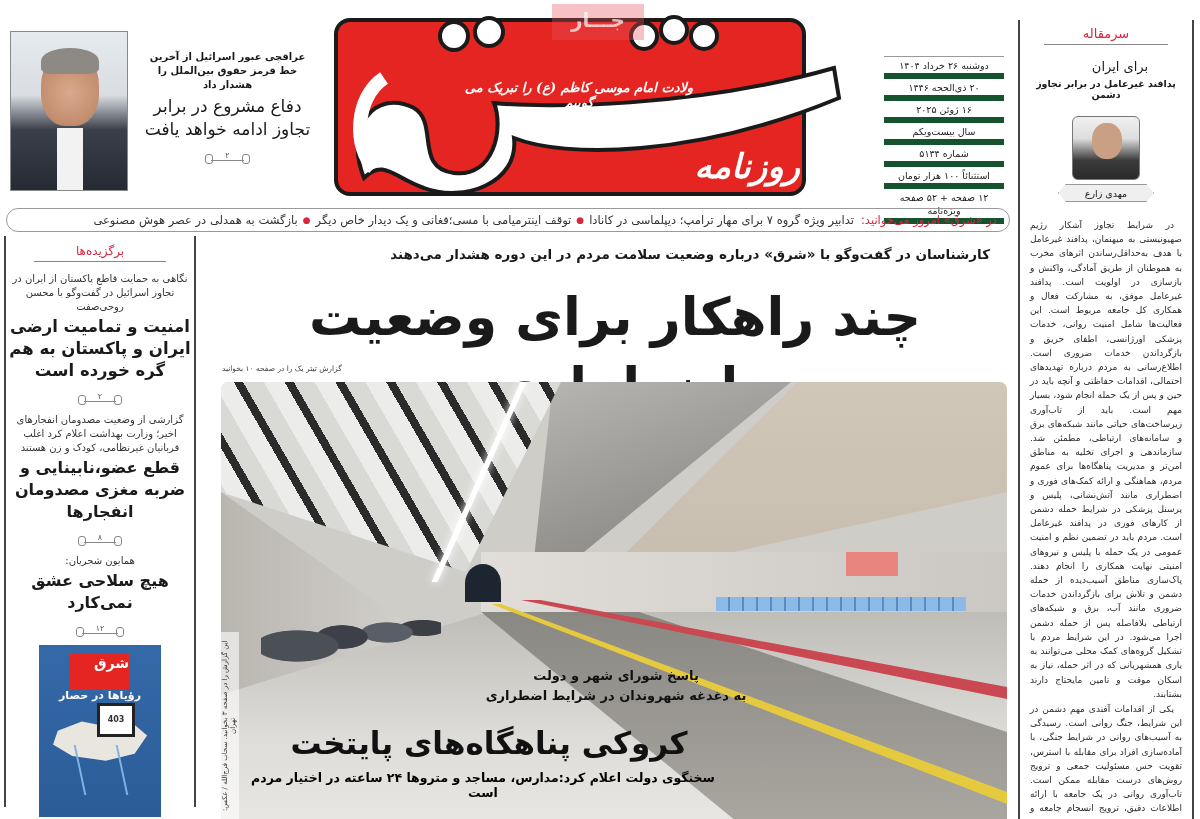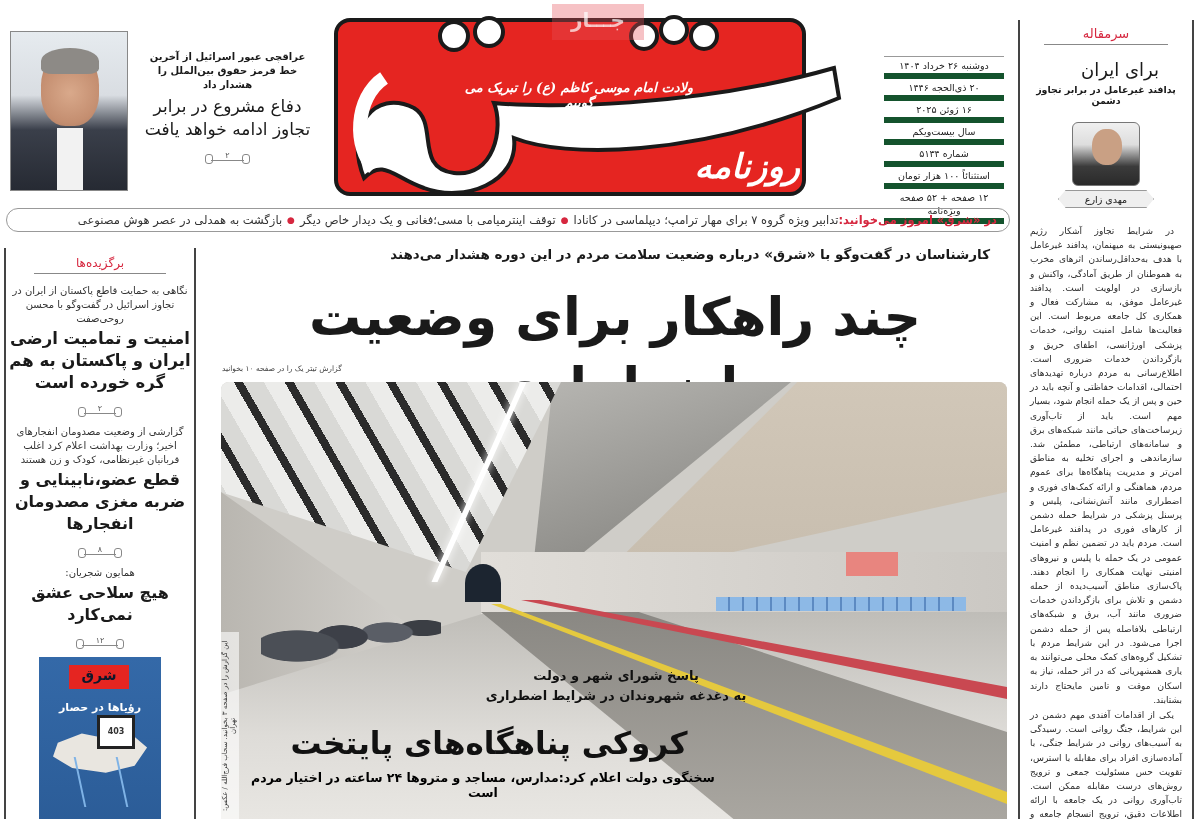--- a/index.html
+++ b/index.html
@@ -28,43 +28,43 @@
   .tl-kicker { font-size: 10px; font-weight: bold; line-height: 14px; }
   .tl-title { font-size: 17px; line-height: 23px; margin-top: 3px; }
   .pgmark { display: inline-block; font-size: 8px; color: #555; border-bottom: 1px solid #888; padding: 0 14px; margin-top: 10px; position: relative; }
   .pgmark::before, .pgmark::after { content: ""; position: absolute; bottom: -4px; width: 6px; height: 8px; border: 1px solid #888; border-radius: 3px; }
   .pgmark::before { left: -6px; } .pgmark::after { right: -6px; }
 
   
   .editorial { position: absolute; left: 1018px; top: 20px; width: 176px; height: 799px; border-left: 2px solid #444; border-right: 2px solid #444; }
   .ed-label { margin-top: 6px; text-align: center; color: #d6273f; font-size: 13px; }
   .ed-rule { margin: 3px 24px 0; border-bottom: 1px solid #888; }
-  .ed-title { text-align: center; font-size: 18px; margin-top: 14px; padding-left: 28px; }
+  .ed-title { text-align: center; font-size: 13px; margin-top: 14px; padding-left: 28px; }
   .ed-sub { text-align: center; font-size: 9.5px; font-weight: bold; margin-top: 4px; }
   .ed-photo { margin: 16px auto 0; width: 68px; height: 64px; border: 1px solid #777; border-radius: 6px; background: linear-gradient(180deg,#f0f0f0 0%,#ddd 35%,#3b3b3b 70%,#2a2a2a 100%); position: relative; overflow: hidden; }
   .ed-photo .face { position: absolute; left: 19px; top: 6px; width: 30px; height: 36px; border-radius: 45%; background: #c9a084; }
   .ed-name { margin: 4px auto 0; width: 96px; height: 18px; border: 1px solid #999; background: #efefef; clip-path: polygon(8% 0,92% 0,100% 50%,92% 100%,8% 100%,0 50%); text-align: center; font-size: 9.5px; line-height: 17px; }
   .ed-body { margin: 16px 10px 0; font-size: 9px; line-height: 14.2px; text-align: justify; color: #2a2a2a; }
   .ed-body p { text-indent: 8px; margin-bottom: 1px; }
 
   
   .ticker { position: absolute; left: 6px; top: 208px; width: 1004px; height: 24px; border: 1px solid #999; border-radius: 12px; display: flex; align-items: center; padding: 0 12px; font-size: 11.5px; white-space: nowrap; overflow: hidden; }
-  .ticker .t-lead { color: #d6273f; font-weight: bold; margin-left: 0; }
+  .ticker .t-lead { color: #d6273f; font-weight: normal; margin-left: 7px; }
   .ticker .t-item { color: #333; }
   .ticker .t-dot { color: #d6273f; margin: 0 5px; font-size: 9px; }
 
   
-  .leftcol { position: absolute; left: 4px; top: 248px; width: 192px; height: 571px; border-left: 2px solid #444; border-right: 2px solid #444; text-align: center; }
+  .leftcol { position: absolute; left: 4px; top: 236px; width: 192px; height: 571px; border-left: 2px solid #444; border-right: 2px solid #444; text-align: center; }
   .lc-label { color: #d6273f; font-size: 12px; margin-top: 8px; }
   .lc-rule { margin: 3px 28px 0; border-bottom: 1px solid #888; }
   .lc-kicker { font-size: 10px; line-height: 14px; margin-top: 10px; color: #333; }
   .lc-title { font-size: 16px; font-weight: bold; line-height: 22px; margin-top: 2px; }
   .lc-title.big { font-size: 16.5px; }
   .lc-cover { margin: 10px auto 0; width: 122px; height: 172px; background: linear-gradient(180deg,#3469a8 0%,#2b5c97 100%); position: relative; }
-  .lc-cover .cv-logo { position: absolute; left: 30px; top: 8px; width: 60px; height: 24px; background: #e52521; color: #0f172a; font-size: 14px; font-weight: bold; text-align: center; line-height: 20px; }
+  .lc-cover .cv-logo { position: absolute; left: 30px; top: 8px; width: 60px; height: 37px; background: #e52521; color: #ffffff; font-size: 14px; font-weight: bold; text-align: right; line-height: 20px; }
   .lc-cover .cv-title { position: absolute; left: 0; right: 0; top: 44px; color: #fff; font-size: 11px; font-weight: bold; }
   .lc-cover .cv-map { position: absolute; left: 14px; top: 72px; width: 96px; height: 46px; background: #e9e6e0; clip-path: polygon(5% 30%,30% 10%,55% 20%,80% 8%,98% 40%,85% 80%,55% 95%,20% 85%,0 60%); }
   .lc-cover .cv-screen { position: absolute; left: 58px; top: 58px; width: 38px; height: 34px; background: #fff; border: 3px solid #222; font-size: 8px; color: #333; line-height: 28px; font-weight: bold; }
   .lc-cover .cv-cable { position: absolute; left: 40px; top: 100px; width: 44px; height: 50px; border-left: 2px solid #7fb3e6; border-right: 2px solid #7fb3e6; transform: skewX(12deg); }
 
   
   .lead-kicker { position: absolute; left: 340px; top: 246px; width: 650px; text-align: right; font-size: 13.5px; font-weight: bold; }
   .lead-title { position: absolute; left: 220px; top: 282px; width: 790px; text-align: center; font-size: 52px; font-weight: 900; font-family: "DejaVu Sans", sans-serif; letter-spacing: -1px; line-height: 70px; }
   .lead-ref { position: absolute; left: 222px; top: 364px; font-size: 7.5px; color: #444; }
 

